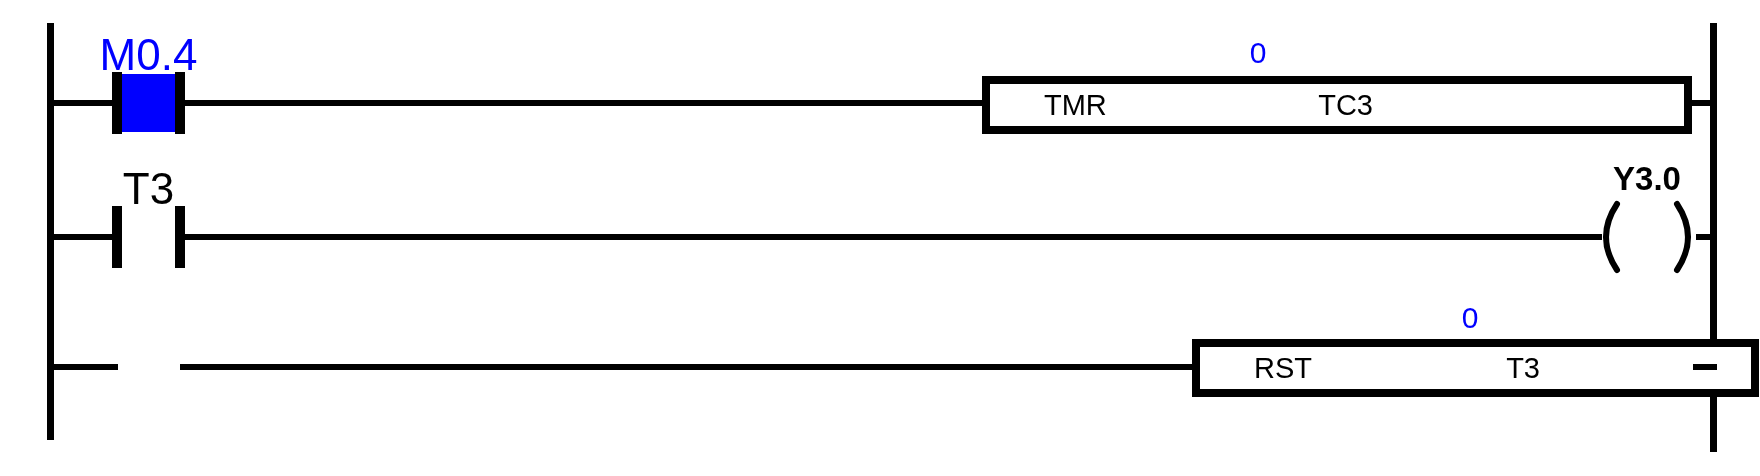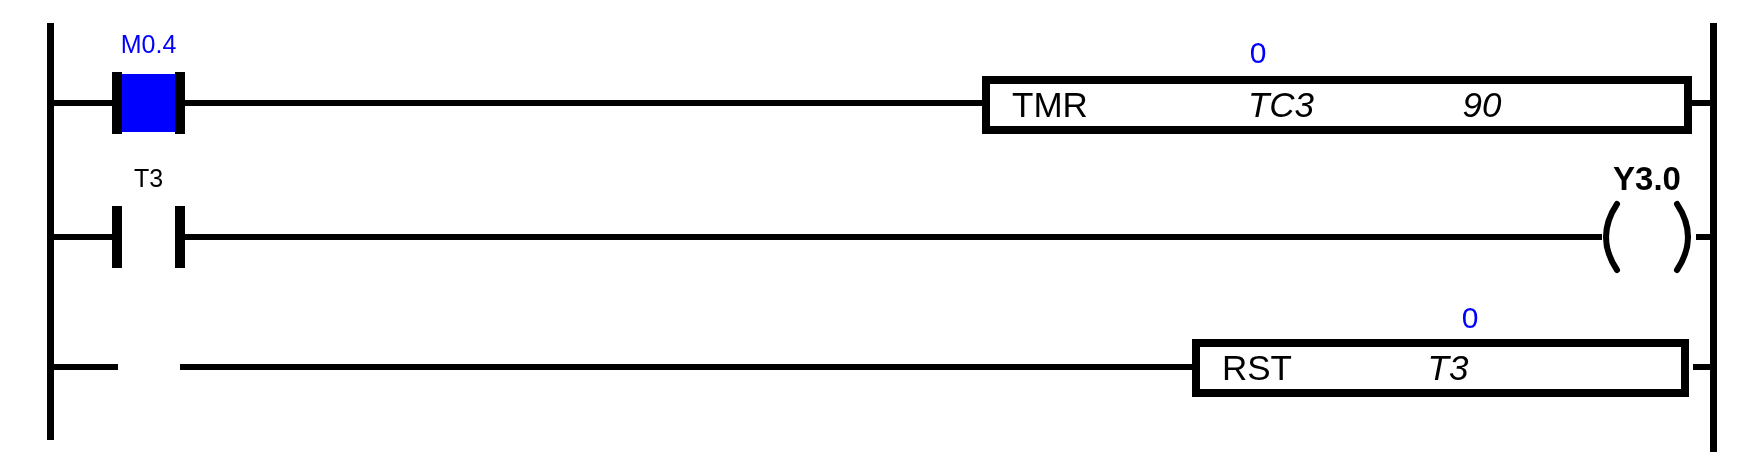--- a/index.html
+++ b/index.html
@@ -16,30 +16,30 @@
 
   
   .contact-group { position:absolute; width:73px; height:62px; }
   .contact-bar { position:absolute; top:0; width:10px; height:62px; background:var(--line); }
   .contact-bar.left  { left:0; }
   .contact-bar.right { left:63px; }
   .contact-fill { position:absolute; left:10px; top:2px; width:53px; height:58px;
                   background:var(--accent); display:none; }
   .contact-group.energized .contact-fill { display:block; }
   .contact-label { position:absolute; left:50%; transform:translateX(-50%); top:-42px;
-                   font-size:25px; color:var(--line); white-space:nowrap; }
+                   font-size:44px; color:var(--line); white-space:nowrap; }
   .contact-group.energized .contact-label { color:var(--accent); }
 
   
   .ibox { position:absolute; height:58px; border:8px solid var(--line);
           background:#ffffff; box-sizing:border-box; }
   .ibox span { position:absolute; top:50%; transform:translateY(-50%);
-               font-size:35px; color:var(--line); white-space:nowrap; }
+               font-size:29px; color:var(--line); white-space:nowrap;margin-left:32px; }
   .ibox .op { left:22px; }
-  .ibox .operand, .ibox .preset { width:120px; text-align:center;font-style:italic; }
+  .ibox .operand, .ibox .preset { width:120px; text-align:right; }
 
   
   .value-label { position:absolute; width:120px; text-align:center;
                  font-size:30px; color:var(--accent); }
 
   
   .coil-group { position:absolute;font-weight:bold; }
   .coil-label { position:absolute; left:50%; transform:translateX(-50%); top:-40px;
                 font-size:33px; color:var(--line); white-space:nowrap; }
 </style>
@@ -56,21 +56,20 @@
     <div class="contact-label">M0.4</div>
     <div class="contact-bar left"></div>
     <div class="contact-fill"></div>
     <div class="contact-bar right"></div>
   </div>
   <div class="wire" style="left:180px; top:100px; width:806px;"></div>
   <div class="value-label" style="left:1198px; top:36px;">0</div>
   <div class="ibox" style="left:982px; top:76px; width:710px;">
     <span class="op">TMR</span>
     <span class="operand" style="left:231px;">TC3</span>
-    <span class="preset" style="left:432px;">90</span>
   </div>
   <div class="wire" style="left:1690px; top:100px; width:22px;"></div>
 
   <div class="wire" style="left:50px; top:234px; width:68px;"></div>
   <div class="contact-group" style="left:112px; top:206px;">
     <div class="contact-label">T3</div>
     <div class="contact-bar left"></div>
 
     <div class="contact-bar right"></div>
   </div>
@@ -80,19 +79,19 @@
     <svg width="114" height="74" viewBox="0 0 114 74">
       <path d="M 27 4 Q 5 37 27 70" fill="none" stroke="#000000" stroke-width="6" stroke-linecap="round"></path>
       <path d="M 87 4 Q 109 37 87 70" fill="none" stroke="#000000" stroke-width="6" stroke-linecap="round"></path>
     </svg>
   </div>
   <div class="wire" style="left:1696px; top:234px; width:21px;"></div>
 
   <div class="wire" style="left:50px; top:364px; width:68px;"></div>
   <div class="wire" style="left:180px; top:364px; width:1016px;"></div>
   <div class="value-label" style="left:1410px; top:301px;">0</div>
-  <div class="ibox" style="left:1192px; top:339px; width:497px;">
+  <div class="ibox" style="left:1192px; top:339px; width:567px;">
     <span class="op">RST</span>
     <span class="operand" style="left:188px;">T3</span>
   </div>
   <div class="wire" style="left:1693px; top:364px; width:24px;"></div>
 
 </div>
 
 </body></html>

